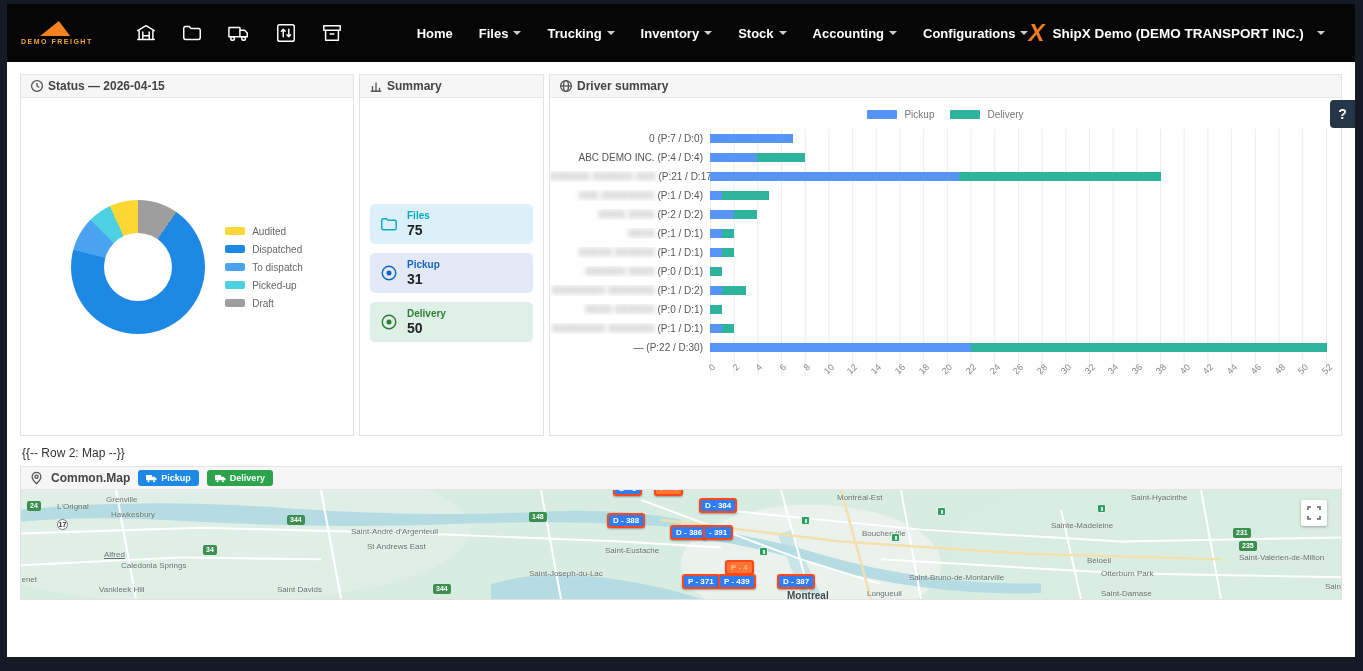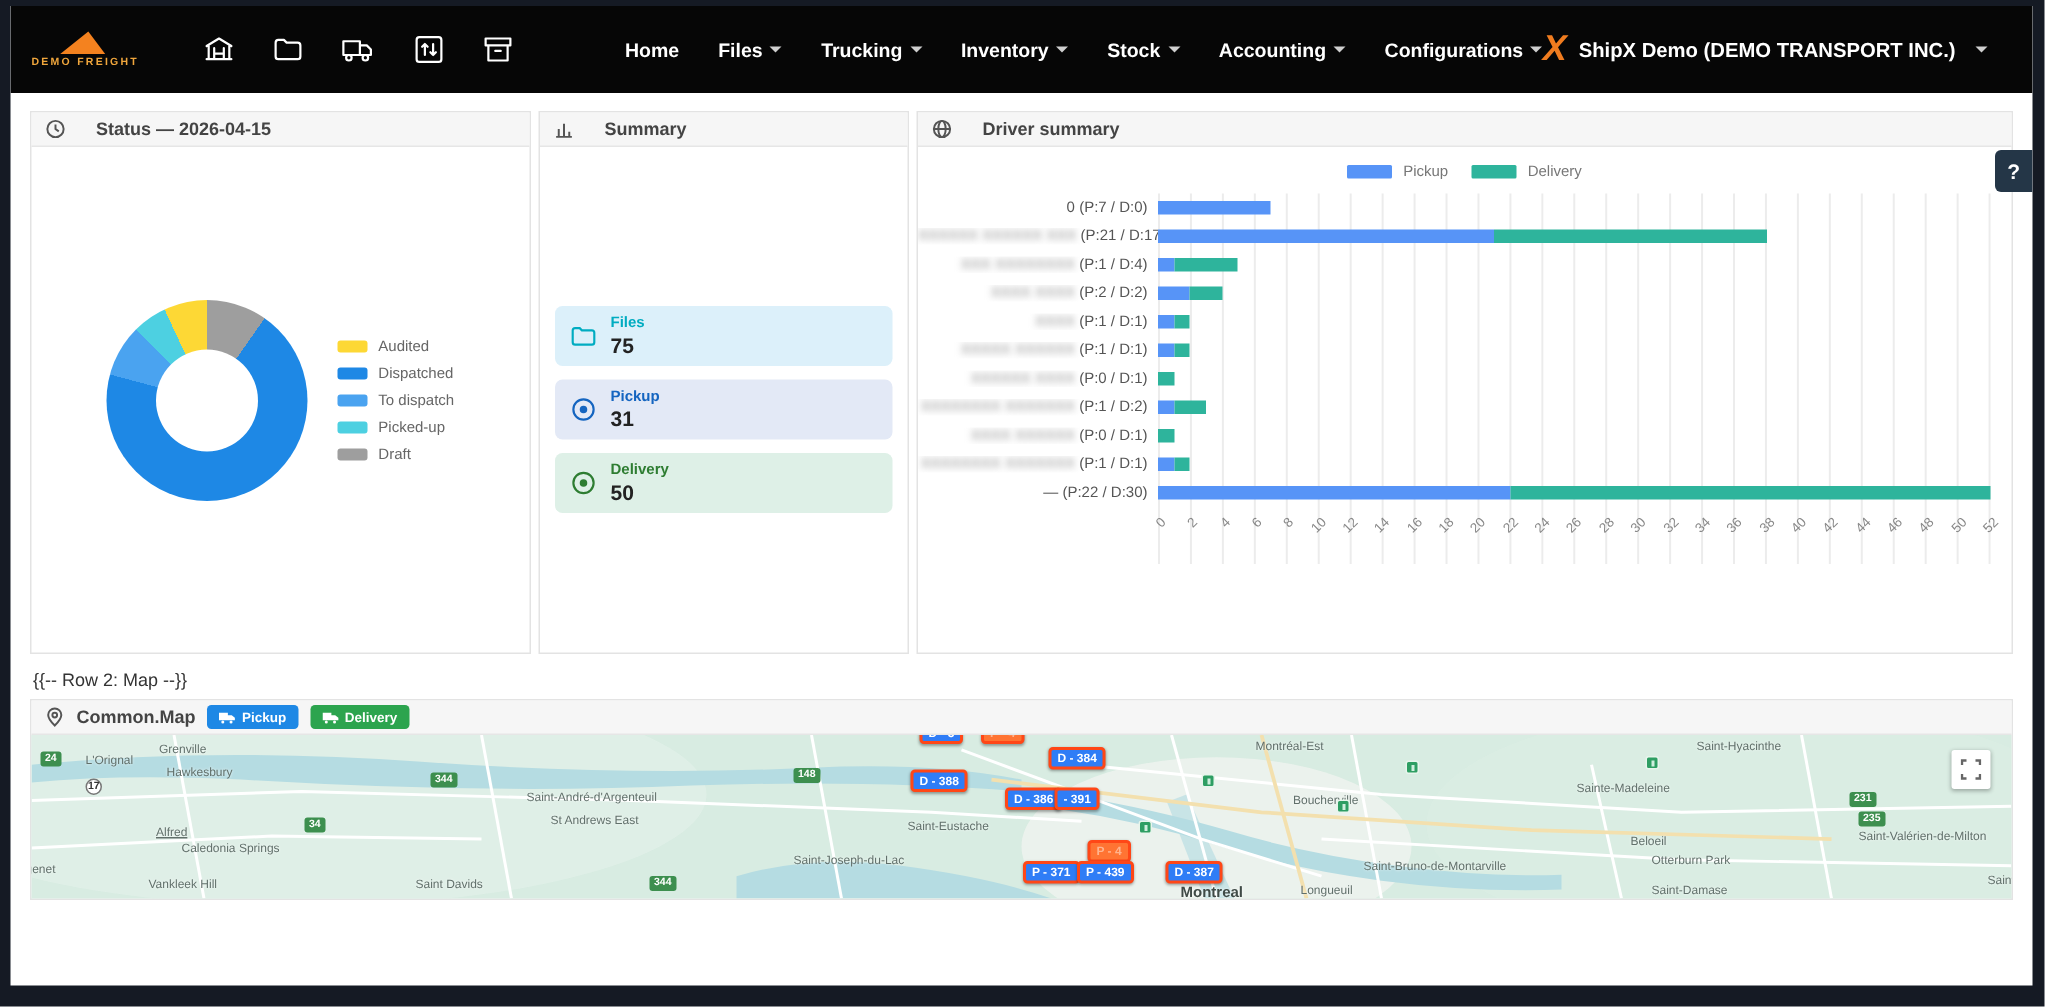--- a/index.html
+++ b/index.html
@@ -34,25 +34,25 @@
        padding:5px 11px;cursor:pointer;font-family:"Liberation Sans",sans-serif;}
   .btn svg{stroke:#fff;fill:none;stroke-width:1.8;stroke-linecap:round;}
   .btn-search{background:#1d79e8;}
   .btn-reset{background:#5d7486;}
   .help-btn{position:absolute;top:96px;right:0;width:25px;height:28px;background:#243647;color:#fff;font-weight:700;
             font-size:14px;border:none;border-radius:4px 0 0 4px;cursor:pointer;}
 
   
   .row1{display:flex;gap:5px;margin-top:12px;}
   .panel{border:1px solid #e3e3e3;background:#fff;box-sizing:border-box;}
-  .phead{display:flex;align-items:center;gap:20px;background:#f6f6f6;border-bottom:1px solid #e6e6e6;
+  .phead{display:flex;align-items:center;gap:4px;background:#f6f6f6;border-bottom:1px solid #e6e6e6;
          padding:4px 9px;font-size:12px;font-weight:700;color:#444;}
   .phead svg{stroke:#555;fill:none;stroke-width:1.5;flex:none;}
   .p-status{width:334px;height:362px;}
-  .p-summary{width:247px;height:362px;}
+  .p-summary{width:185px;height:362px;}
   .p-driver{flex:1;height:362px;}
 
   
   .status-body{height:338px;display:flex;align-items:center;justify-content:center;gap:20px;}
   .donut{width:134px;height:134px;border-radius:50%;position:relative;flex:none;}
   .donut::after{content:'';position:absolute;inset:33px;background:#fff;border-radius:50%;}
   .lg-col{display:flex;flex-direction:column;gap:7px;}
   .lg-item{display:flex;align-items:center;gap:7px;font-size:10px;color:#666;}
   .sw{width:20px;height:8px;border-radius:2px;flex:none;}
   .sw2{width:30px;height:9px;border-radius:1px;flex:none;}
@@ -267,20 +267,27 @@
               </div>
             </div>
           <div class="dchart">
             <div class="gridlayer"></div>
             <div>
                 <div class="drow">
                   <div class="dlbl"><span class="">0</span>  <span>(P:7 / D:0)</span></div>
                   <div class="dtrack">
                     <div class="segp" style="width: 13.4615%; background: rgb(87, 148, 247);"></div>
                     <div class="segd" style="width: 0%; background: rgb(46, 180, 156);"></div>
+                  </div>
+                </div>
+                <div class="drow">
+                  <div class="dlbl"><span class="">ABC DEMO INC.</span>  <span>(P:4 / D:4)</span></div>
+                  <div class="dtrack">
+                    <div class="segp" style="width: 7.69231%; background: rgb(87, 148, 247);"></div>
+                    <div class="segd" style="width: 7.69231%; background: rgb(46, 180, 156);"></div>
                   </div>
                 </div>
                 <div class="drow">
                   <div class="dlbl"><span class="maskedname">XXXXXX XXXXXX XXX</span>  <span>(P:21 / D:17)</span></div>
                   <div class="dtrack">
                     <div class="segp" style="width: 40.3846%; background: rgb(87, 148, 247);"></div>
                     <div class="segd" style="width: 32.6923%; background: rgb(46, 180, 156);"></div>
                   </div>
                 </div>
                 <div class="drow">

